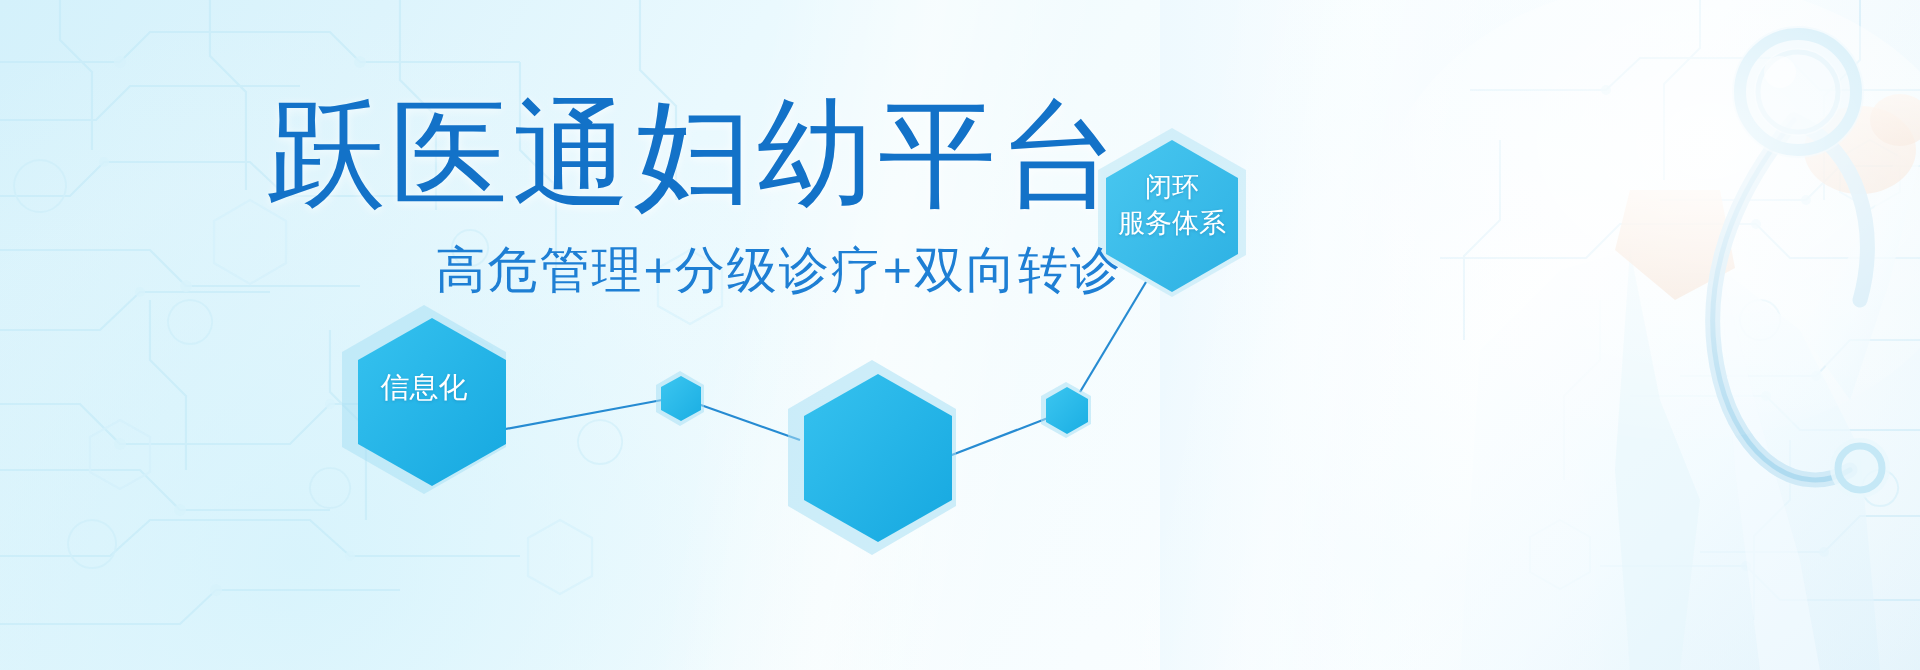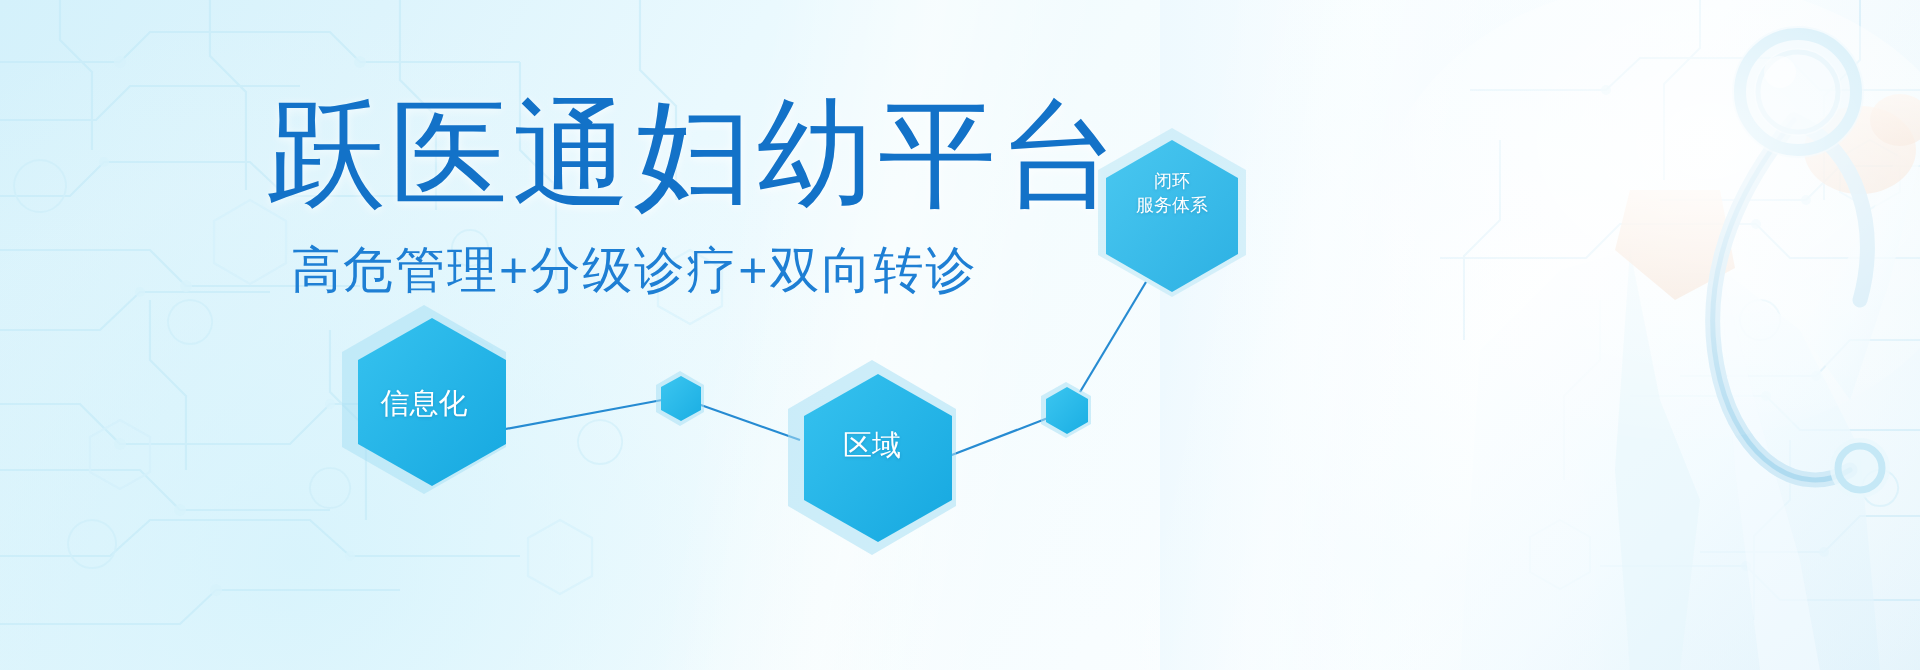--- a/index.html
+++ b/index.html
@@ -53,48 +53,49 @@
     font-size:118px;
     line-height:1.12;
     font-weight:normal;
     color:#1372c8;
     letter-spacing:4px;
     white-space:nowrap;
     text-shadow:0 2px 10px rgba(255,255,255,0.75);
   }
   .sub-title {
     margin-top:20px;
-    margin-left:23px;
+    margin-left:0;
     font-size:50px;
     line-height:1.2;
     font-weight:normal;
     color:#1e7fd4;
     letter-spacing:2px;
     white-space:nowrap;
+    text-align:right;
   }
 
   
   .hex-layer {
     position:absolute; inset:0; z-index:5; pointer-events:none;
   }
   .hex-layer svg { position:absolute; left:0; top:0; }
 
   .hex-label {
     position:absolute;
     z-index:7;
     color:#ffffff;
     text-align:center;
     font-weight:normal;
     line-height:1.32;
     white-space:nowrap;
     text-shadow:0 1px 3px rgba(20,90,140,0.30);
     pointer-events:none;
   }
   .hex-label.big  { font-size:29px; }
-  .hex-label.mid  { font-size:18px; }
+  .hex-label.mid  { font-size:27px; }
 </style>
 </head>
 <body>
 
 <div id="banner">
 
   <svg class="circuit" width="1920" height="670" viewBox="0 0 1920 670" fill="none">
     <g stroke="#bfe8f7" stroke-width="2.2" fill="none" opacity="0.95">
       <path d="M-10 62 H120 L150 32 H330 L360 62 H520"></path>
       <path d="M-10 120 H96 L130 86 H300"></path>
@@ -278,26 +279,25 @@
         <polygon points="1067,387 1088,399 1088,422 1067,434 1046,422 1046,399" fill="url(#hexGsm)"></polygon>
       </g>
 
       <g>
         <polygon points="1172,128 1246,170 1246,255 1172,297 1098,255 1098,170" fill="#a9e0f4" opacity="0.42"></polygon>
         <polygon points="1172,140 1238,178 1238,254 1172,292 1106,254 1106,178" fill="url(#hexG)" opacity="0.88"></polygon>
       </g>
     </svg>
   </div>
 
-  <div class="hex-label big" style="left:334px; top:384px; width:180px;">
+  <div class="hex-label big" style="left:334px; top:368px; width:180px;">
     <div>信息化</div>
   </div>
 
   <div class="hex-label big" style="left:782px; top:426px; width:180px;">
-    <div>区域</div>
   </div>
 
   <div class="hex-label mid" style="left:1082px; top:170px; width:180px;">
     <div>闭环</div>
     <div>服务体系</div>
   </div>
 
   <div class="text-block">
     <div class="main-title">跃医通妇幼平台</div>
     <div class="sub-title">高危管理+分级诊疗+双向转诊</div>

